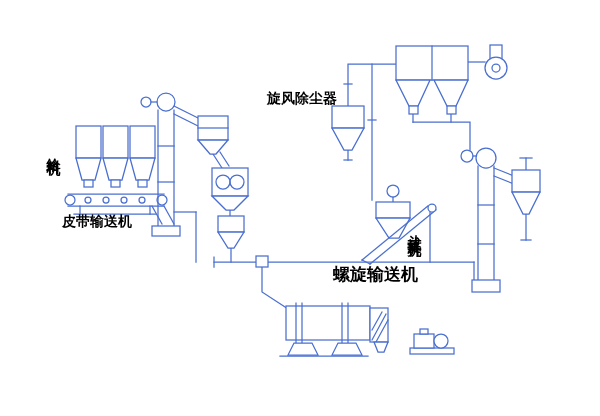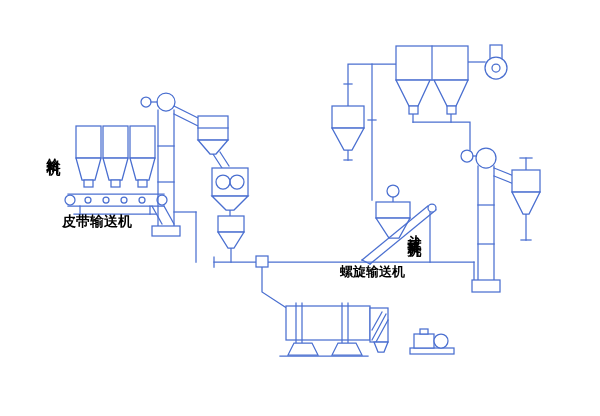--- a/index.html
+++ b/index.html
@@ -211,18 +211,19 @@
       <rect x="420" y="329" width="8" height="5"></rect>
       <circle cx="441" cy="341" r="7"></circle>
     </g>
 
   </svg>
 
   <div class="lbl lbl-v" style="left:46px; top:147px;">给料机</div>
 
   <div class="lbl" style="left:62px; top:213px;text-align:center;">皮带输送机</div>
 
-
-  <div class="lbl" style="left:340px; top:265px; font-size:13px;">螺旋输送机</div>
+  <div class="lbl" style="left:267px; top:90px;">旋风除尘器</div>
+
+  <div class="lbl" style="left:333px; top:265px; font-size:17px;">螺旋输送机</div>
 
   <div class="lbl lbl-v" style="left:407px; top:224px;">斗式提升机</div>
 
 </div>
 
 </body></html>

